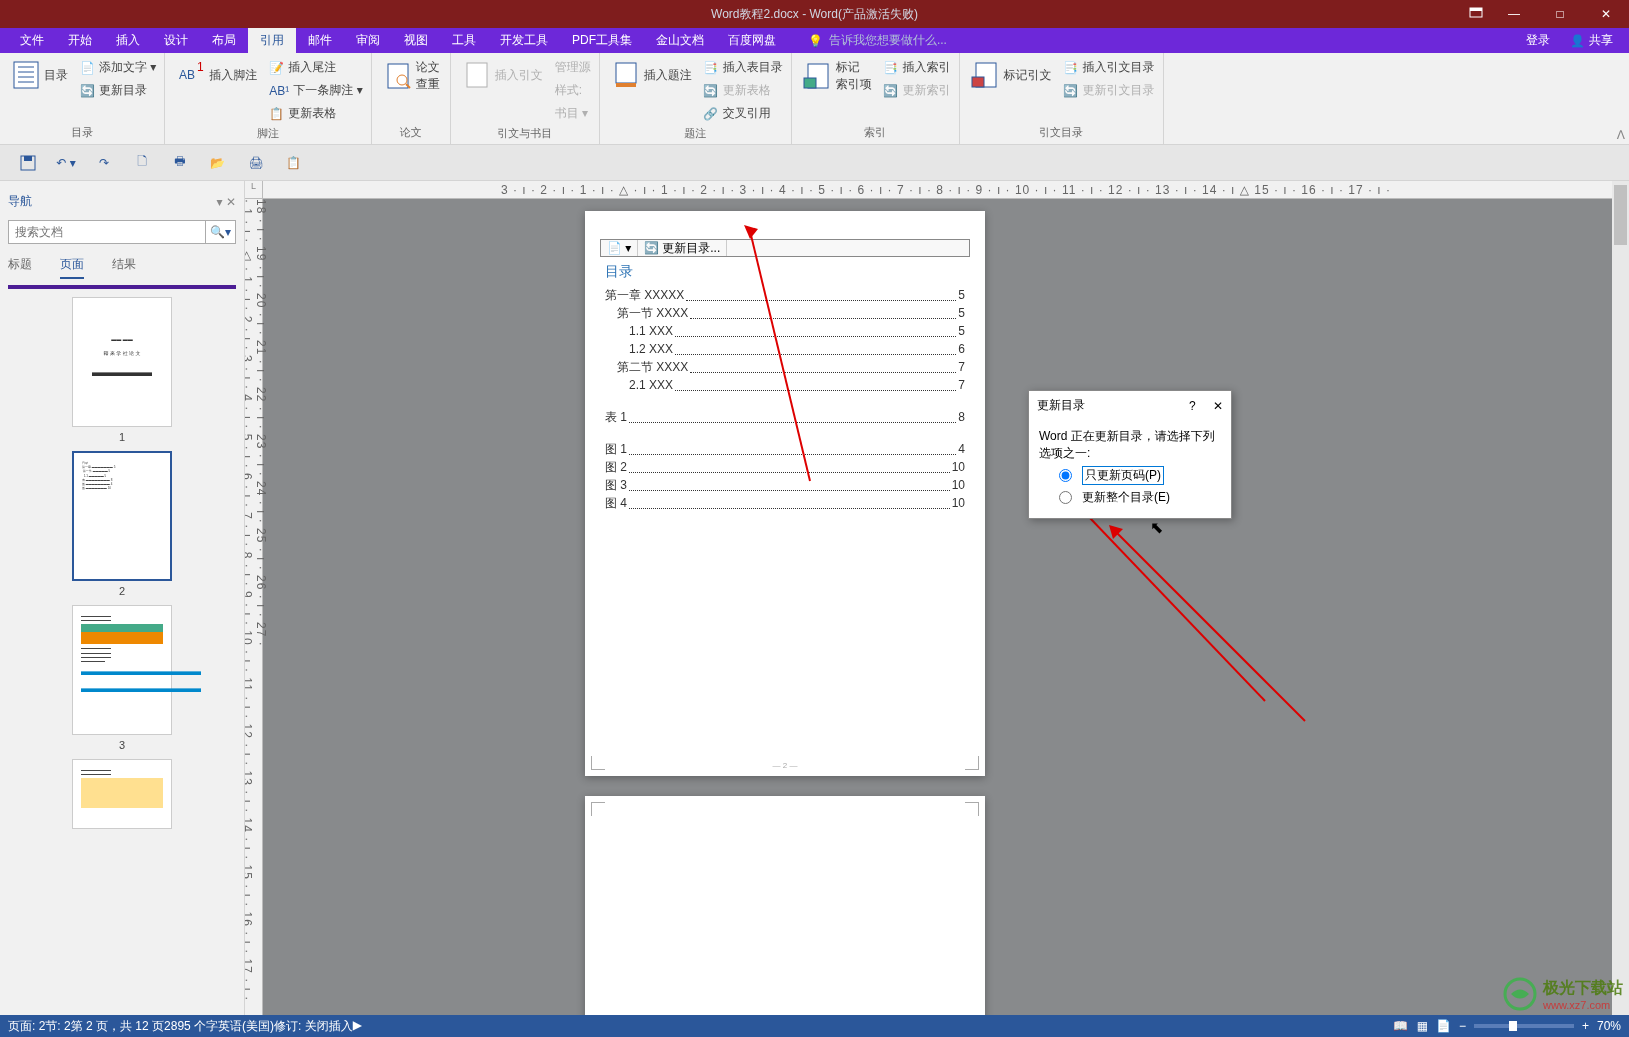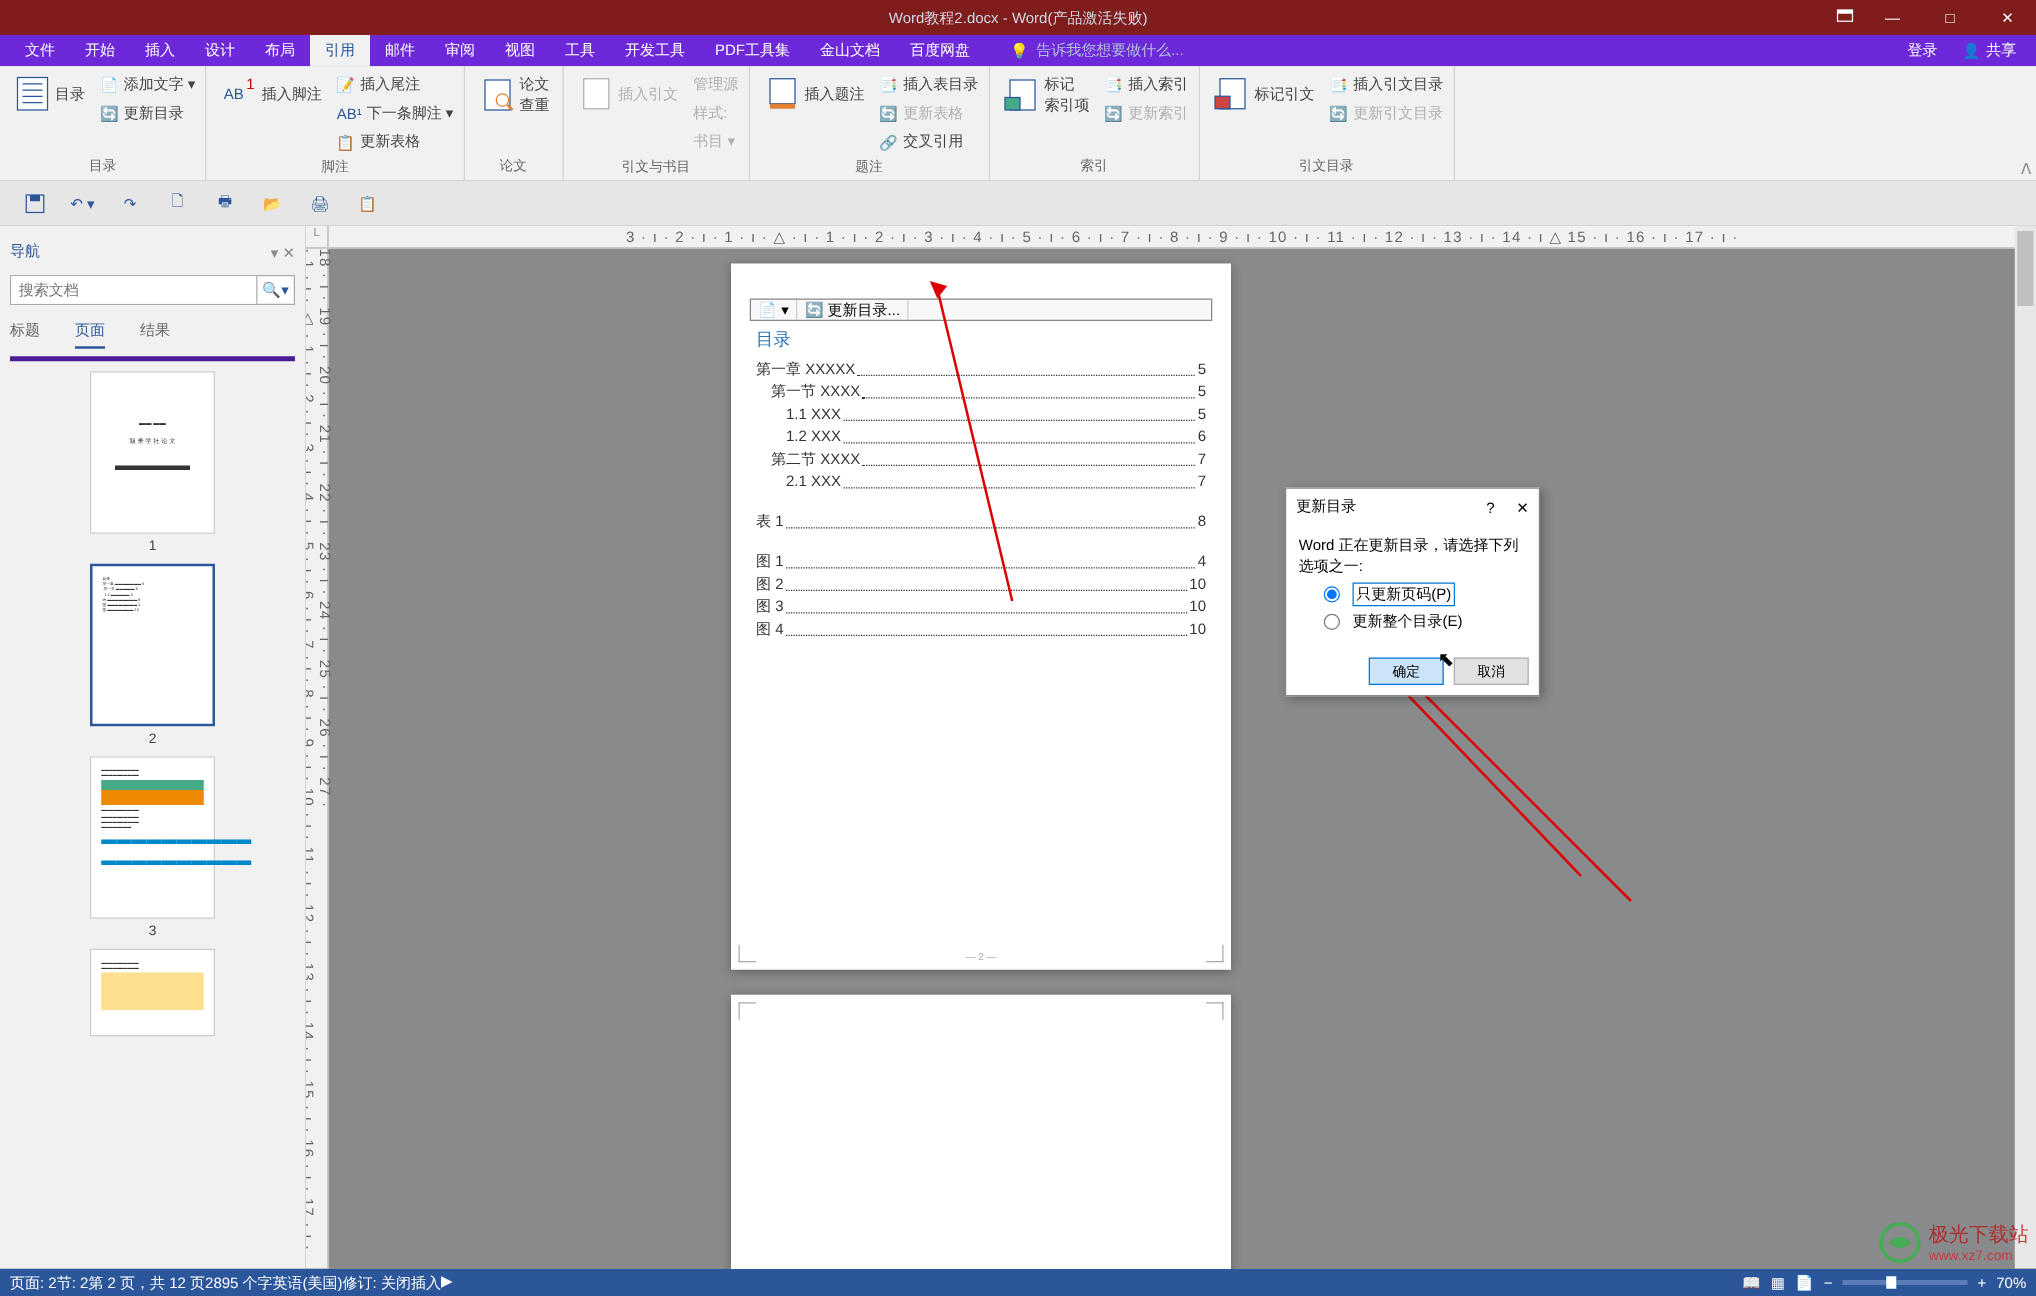--- a/index.html
+++ b/index.html
@@ -426,24 +426,20 @@
     <div>Word 正在更新目录，请选择下列选项之一:</div>
     <label class="dialog-radio boxed">
         <input type="radio" checked="" style="">
         <span>只更新页码(P)</span>
       </label>
     <label class="dialog-radio">
         <input type="radio" style="">
         <span>更新整个目录(E)</span>
       </label>
   </div>
-  <div class="dialog-buttons">
-    <div class="dialog-btn primary">确定</div>
-    <div class="dialog-btn">取消</div>
-  </div>
 </div>
 
 <div class="cursor">⬉</div>
 
 <div class="statusbar">
   <div class="statusbar-left">
     <span>页面: 2</span>
     <span>节: 2</span>
     <span>第 2 页，共 12 页</span>
     <span>2895 个字</span>
@@ -464,16 +460,16 @@
     <span>70%</span>
   </div>
 </div>
 
 <div class="watermark">
   <svg width="34" height="34" viewBox="0 0 34 34">
       <circle cx="17" cy="17" r="15" fill="none" stroke="#3cb34a" stroke-width="3"></circle>
       <path d="M8 17 Q17 8 26 17 Q17 26 8 17" fill="#3cb34a"></path>
     </svg>
   <div>
-    <div style="font-size:16px;color:#b91c1c;font-weight:normal">极光下载站</div>
+    <div style="font-size:16px;color:#4d7c0f;font-weight:bold">极光下载站</div>
     <div style="font-size:11px;color:#d03030">www.xz7.com</div>
   </div>
 </div>
 
 </body></html>

